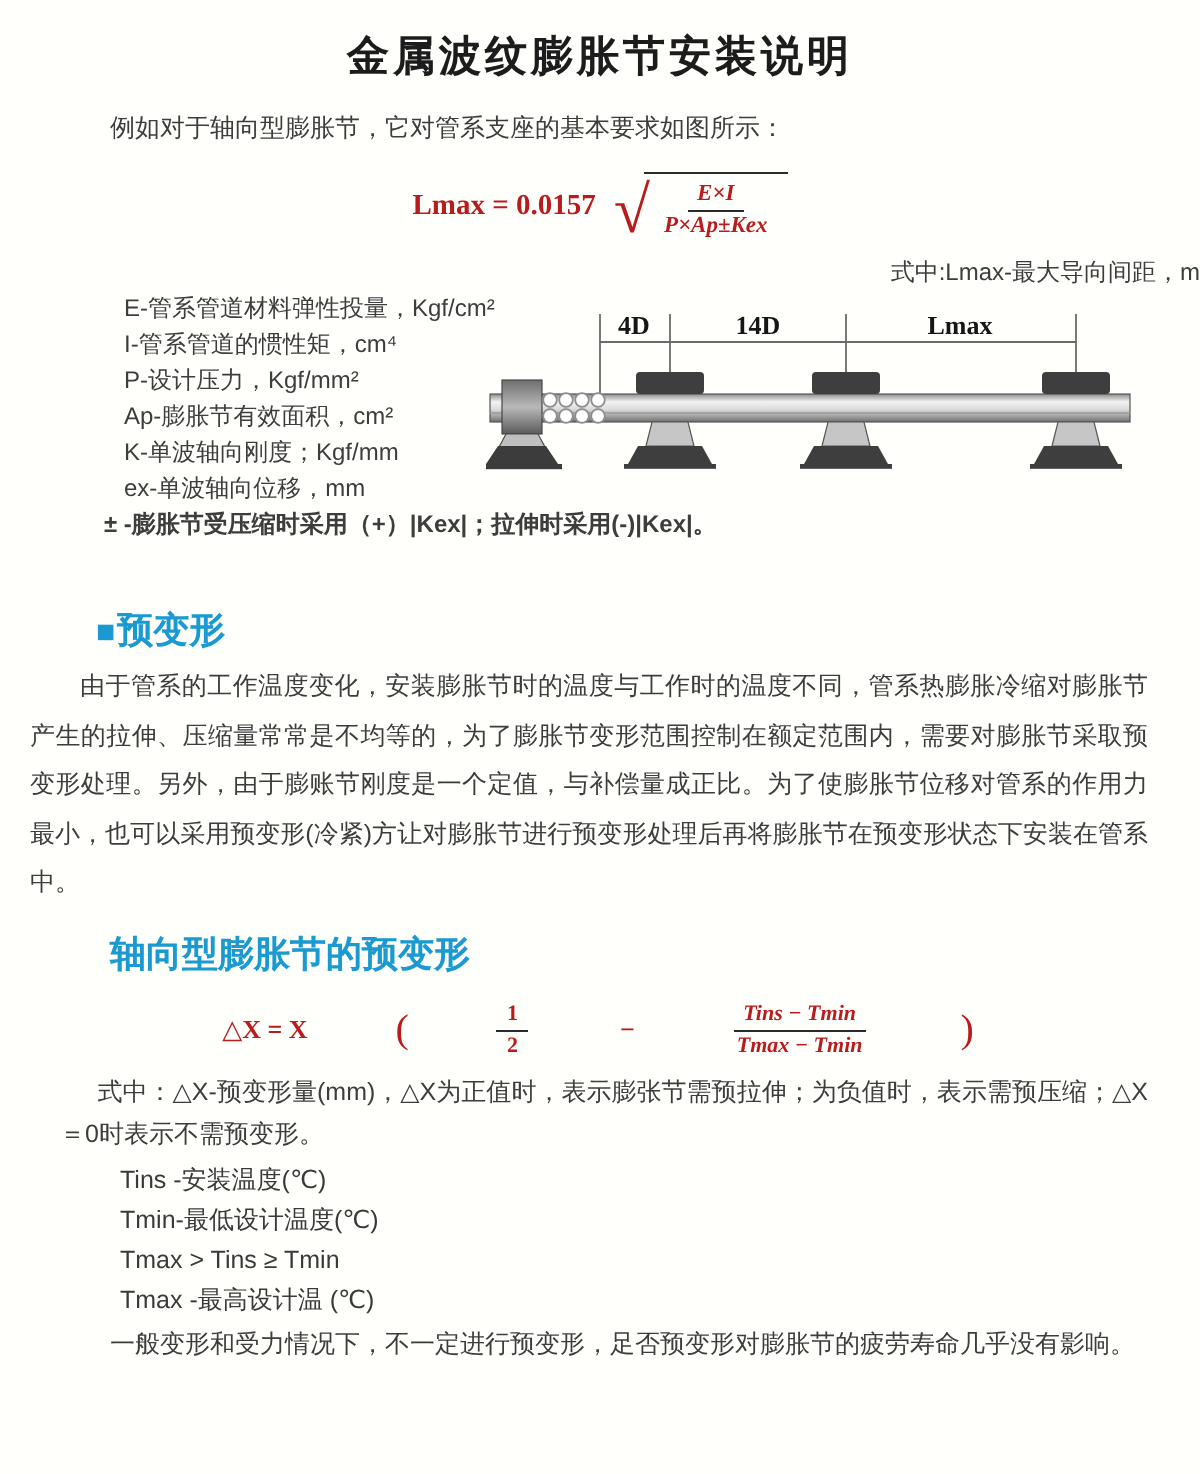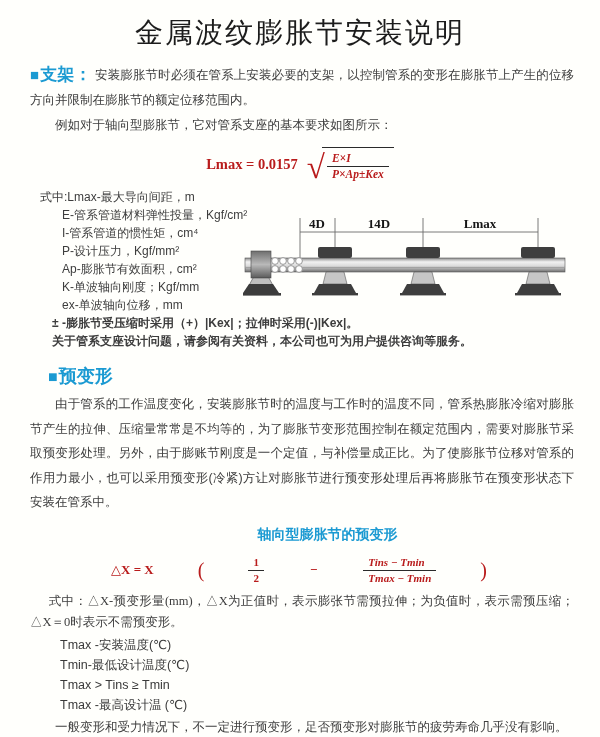--- a/index.html
+++ b/index.html
@@ -5,83 +5,79 @@
   html,body { margin:0; padding:0; }
   body {
     width:600px; height:737px; background:#fffffc;
     font-family:"Liberation Sans","DejaVu Sans",sans-serif;
     color:#3a3a3a; overflow:hidden;
   }
   .page { position:relative; width:600px; height:737px; background:#fffffc; }
 
   .title {
     margin:14px 0 10px; text-align:center;
-    font-size:28px; font-weight:400; color:#1c1c1c; letter-spacing:2px;
+    font-size:21px; font-weight:700; color:#1c1c1c; letter-spacing:2px;
   }
 
   .para {
     margin:0 26px 0 30px; font-size:12.5px; line-height:25px;
     text-align:justify; color:#3d3d3d;
   }
   .sec-head { font-size:17px; font-weight:700; vertical-align:-1px; }
   .sec-head .mk { font-size:15px; margin-right:1px; }
   .indent { text-indent:2em; }
 
   
   .formula {
     display:flex; justify-content:center; align-items:center;
     font-family:"Liberation Serif","DejaVu Serif",serif;
     font-weight:700; color:#b91c1c;
   }
   .f1 { margin:9px 0 7px; font-size:14.5px; }
   .sqrt { display:inline-flex; align-items:center; margin-left:9px; }
   .rad { font-size:33px; font-weight:400; line-height:22px; margin-right:-3px; transform:translateY(3px); }
   .sqrt-body { border-top:1.5px solid #2a2a2a; padding:1px 5px 0; }
-  .frac { display:inline-flex; flex-direction:column; font-size:11.5px; line-height:13px; }
+  .frac { display:inline-flex; flex-direction:column; align-items:center; font-size:11.5px; line-height:13px; }
   .frac .num { padding:0 5px 1px; border-bottom:1.2px solid #2a2a2a; }
   .frac .den { padding:1px 5px 0; }
   .sqrt .frac .num { border-bottom:1.2px solid #2a2a2a; }
   .ital { font-style:italic; }
   .paren { font-size:20px; font-weight:400; margin:0 2px; }
   .fgap { margin:0 4px; }
 
   
   .def-area { position:relative; margin:2px 0 0 40px; font-size:12px; line-height:18px; color:#3d3d3d; height:166px; }
-  .def-lead { margin-left:0; }
+  .def-lead { margin-left:0;text-align:right; }
   .def-item { margin-left:22px; }
   .def-tail { margin-left:12px;font-weight:bold; }
 
   .diagram { position:absolute; left:203px; top:26px; width:357px; height:100px; }
 
   .h-preform {
     margin:10px 0 4px 48px; font-size:18px; font-weight:700;
   }
   .h-preform .mk { font-size:16px; margin-right:1px; }
-  .preform-para { line-height:24.5px; }
-
-  .h-axial { margin:11px 0 2px 55px; font-size:14px; font-weight:700;text-align:center; }
+  .preform-para { line-height:24.5px;margin-left:15px; }
+
+  .h-axial { margin:11px 0 2px 55px; font-size:18px; font-weight:700; }
   .f2 { margin:12px 0 6px; font-size:13px;gap:42px; }
   .f2 .frac { font-size:11px; }
-  .note-para { margin-top:5px; line-height:21px; text-indent:1.5em;font-family:Liberation Serif, serif; }
+  .note-para { margin-top:5px; line-height:21px; text-indent:1.5em; }
   .axial-items { margin:2px 0 0 60px; font-size:12.5px; line-height:20.3px; }
   .tail-para { margin-top:1px; line-height:20px; }
 
   .accent { color:var(--accent); }
 </style>
 </head>
 <body>
 
 <div class="page">
 
   <h1 class="title">金属波纹膨胀节安装说明</h1>
 
-  <p class="para">
-    <span class="sec-head accent"><span class="mk">■</span><span>支架：</span></span>
-    <span>安装膨胀节时必须在管系上安装必要的支架，以控制管系的变形在膨胀节上产生的位移方向并限制在膨胀节的额定位移范围内。</span>
-  </p>
   <p class="para indent">例如对于轴向型膨胀节，它对管系支座的基本要求如图所示：</p>
 
   <div class="formula f1">
     <span>Lmax = 0.0157</span>
     <span class="sqrt">
       <span class="rad">√</span>
       <span class="sqrt-body">
         <span class="frac ital">
           <span class="num">E×I</span>
           <span class="den">P×Ap±Kex</span>
@@ -92,21 +88,20 @@
 
   <div class="def-area">
     <div class="def-lead">式中:Lmax-最大导向间距，m</div>
     <div class="def-item">E-管系管道材料弹性投量，Kgf/cm²</div>
     <div class="def-item">I-管系管道的惯性矩，cm⁴</div>
     <div class="def-item">P-设计压力，Kgf/mm²</div>
     <div class="def-item">Ap-膨胀节有效面积，cm²</div>
     <div class="def-item">K-单波轴向刚度；Kgf/mm</div>
     <div class="def-item">ex-单波轴向位移，mm</div>
     <div class="def-tail">± -膨胀节受压缩时采用（+）|Kex|；拉伸时采用(-)|Kex|。</div>
-    <div class="def-tail">关于管系支座设计问题，请参阅有关资料，本公司也可为用户提供咨询等服务。</div>
 
     <svg class="diagram" viewBox="0 0 357 100" xmlns="http://www.w3.org/2000/svg">
       <defs>
         <linearGradient id="pg" x1="0" y1="0" x2="0" y2="1">
           <stop offset="0" stop-color="#8d8d8d"></stop>
           <stop offset="0.28" stop-color="#f1f1f1"></stop>
           <stop offset="0.55" stop-color="#dcdcdc"></stop>
           <stop offset="1" stop-color="#707070"></stop>
         </linearGradient>
         <linearGradient id="ag" x1="0" y1="0" x2="0" y2="1">
@@ -189,20 +184,20 @@
     <span class="frac ital">
       <span class="num">Tins − Tmin</span>
       <span class="den">Tmax − Tmin</span>
     </span>
     <span class="paren">)</span>
   </div>
 
   <p class="para note-para">式中：△X-预变形量(mm)，△X为正值时，表示膨张节需预拉伸；为负值时，表示需预压缩；△X＝0时表示不需预变形。</p>
 
   <div class="axial-items">
-    <div>Tmax -安装温度(℃)</div>
+    <div>Tins -安装温度(℃)</div>
     <div>Tmin-最低设计温度(℃)</div>
     <div>Tmax &gt; Tins ≥ Tmin</div>
     <div>Tmax -最高设计温 (℃)</div>
   </div>
   <p class="para indent tail-para">一般变形和受力情况下，不一定进行预变形，足否预变形对膨胀节的疲劳寿命几乎没有影响。</p>
 
 </div>
 
 </body></html>

